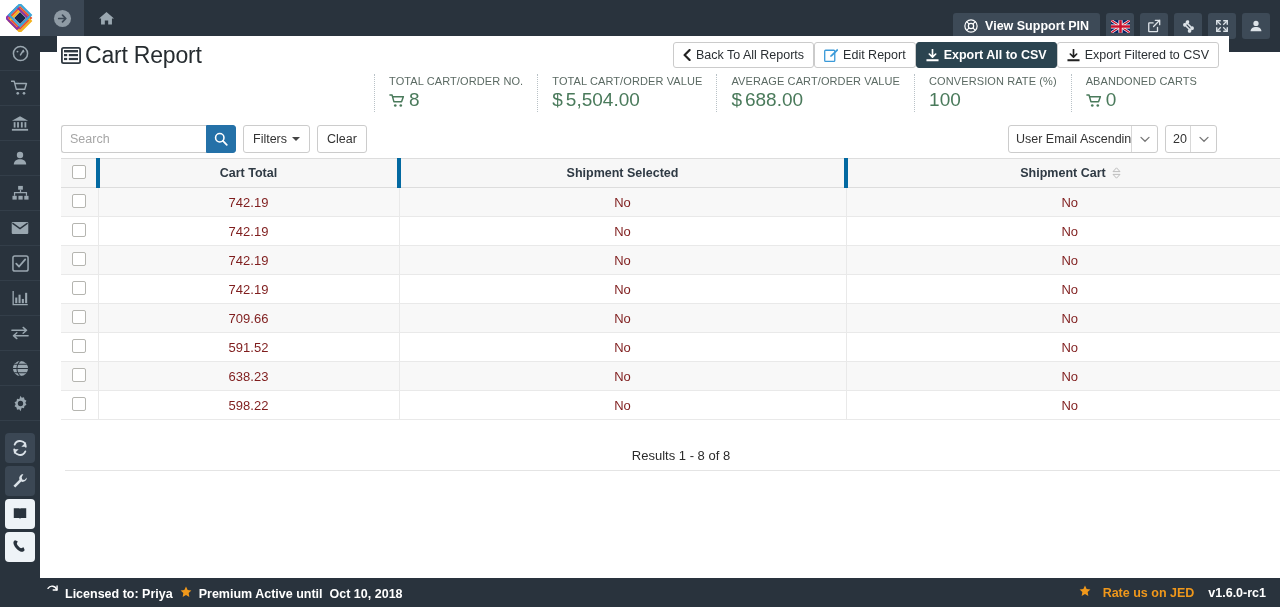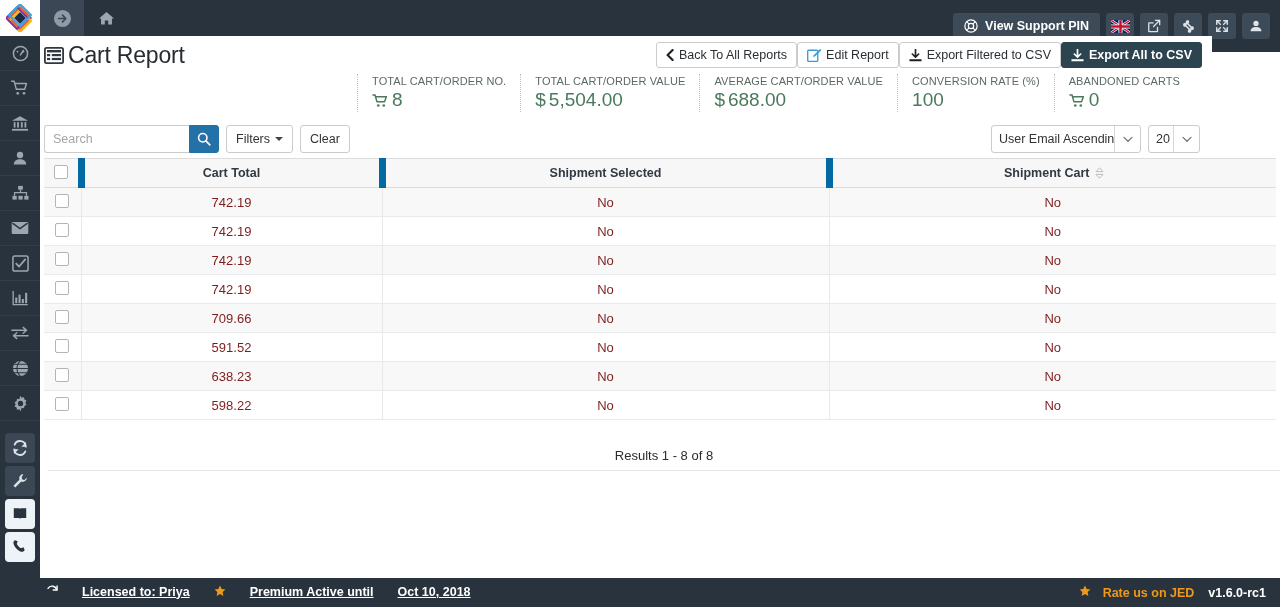--- a/index.html
+++ b/index.html
@@ -52,21 +52,21 @@
     width: 30px; height: 30px; margin: 3px 5px; border-radius: 4px;
   }
   .side-item.light {
     background: #eef3f7; color: #29333d; border: none;
     width: 30px; height: 30px; margin: 3px 5px; border-radius: 4px;
   }
   .side-gap { height: 9px; }
 
   
   .main {
-    position: absolute; top: 36px; left: 40px; width: 1172px; height: 542px;
+    position: absolute; top: 36px; left: 57px; width: 1172px; height: 542px;
     background: #fff;
   }
 
   .page-head {
     height: 38px; display: flex; align-items: center; padding: 0 10px 0 4px;
     position: relative;
   }
   .page-title {
     font-size: 23px; color: #262c30; font-weight: normal;
     display: flex; align-items: center; gap: 4px; letter-spacing: -0.2px;
@@ -139,21 +139,21 @@
     font-size: 11px;
   }
   .sel.sort .txt { width: 122px; }
   .sel.perpage .txt { width: 24px; }
 
   
   .table-wrap { padding: 0 2px 0 4px; }
   table { width: 1232px; border-collapse: collapse; table-layout: fixed; }
   thead th {
     background: #f7f7f7; border-top: 1px solid #dddddd; border-bottom: 1px solid #dddddd;
-    border-right: 7px solid #0369a1;
+    border-right: 4px solid #0369a1;
     height: 29px; font-size: 12.5px; color: #2f3a44; font-weight: bold;
     text-align: center; vertical-align: middle;
   }
   thead th:last-child { border-right: none; }
   thead th.chk { width: 37px; }
   .th-inner { display: flex; align-items: center; justify-content: center; gap: 6px; }
   .sort-ind { display: flex; flex-direction: column; gap: 1px; }
   tbody td {
     height: 29px; font-size: 13px; color: #7f1d1d; text-align: center;
     border-bottom: 1px solid #e9e9e9; border-right: 1px solid #e9e9e9;
@@ -172,21 +172,21 @@
     font-size: 13px; color: #2b2b2b;
     width: 1232px; margin-left: 4px; margin-top: 21px;
   }
 
   
   .footer {
     position: absolute; top: 578px; left: 0; width: 1280px; height: 29px;
     background: #29333d; display: flex; align-items: center;
     padding: 0 14px 0 46px; font-size: 12.5px; color: #ffffff;
   }
-  .foot-left { display: flex; align-items: flex-start; gap: 24px; font-weight: bold; text-decoration: underline; }
+  .foot-left { display: flex; align-items: flex-end; gap: 7px; font-weight: bold; }
   .foot-right { margin-left: auto; display: flex; align-items: center; gap: 14px; }
   .jed { color: #f0981b; font-weight: bold; display: flex; align-items: center; gap: 12px; }
   .ver { color: #ffffff; font-weight: bold; }
   .star { color: #f0981b; }
 </style>
 </head>
 <body>
 
 <div class="topbar">
   <div class="logo-box">
@@ -403,38 +403,38 @@
       <div class="btn">
         <span class="ico">
           <svg width="14" height="14" viewBox="0 0 16 16">
             <rect x="0.8" y="2.6" width="11.5" height="12.6" rx="1" fill="none" stroke="#3a9ad9" stroke-width="1.5"></rect>
             <path d="M15.2 0.8l1.4 1.4-7.6 7.6-2 .6.6-2z" fill="#3a9ad9"></path>
           </svg>
         </span>
         <span>Edit Report</span>
       </div>
 
+      <div class="btn dark">
+        <span class="ico">
+          <svg width="13" height="13" viewBox="0 0 14 14">
+            <path d="M7 0.5v8M3.6 5.4L7 8.8l3.4-3.4" stroke="#fff" stroke-width="1.8" fill="none" stroke-linecap="round" stroke-linejoin="round"></path>
+            <rect x="0.5" y="11" width="13" height="2.2" fill="#fff"></rect>
+          </svg>
+        </span>
+        <span>Export All to CSV</span>
+      </div>
+
       <div class="btn">
         <span class="ico">
           <svg width="13" height="13" viewBox="0 0 14 14">
             <path d="M7 0.5v8M3.6 5.4L7 8.8l3.4-3.4" stroke="#222" stroke-width="1.8" fill="none" stroke-linecap="round" stroke-linejoin="round"></path>
             <rect x="0.5" y="11" width="13" height="2.2" fill="#222"></rect>
           </svg>
         </span>
         <span>Export Filtered to CSV</span>
-      </div>
-
-      <div class="btn dark">
-        <span class="ico">
-          <svg width="13" height="13" viewBox="0 0 14 14">
-            <path d="M7 0.5v8M3.6 5.4L7 8.8l3.4-3.4" stroke="#fff" stroke-width="1.8" fill="none" stroke-linecap="round" stroke-linejoin="round"></path>
-            <rect x="0.5" y="11" width="13" height="2.2" fill="#fff"></rect>
-          </svg>
-        </span>
-        <span>Export All to CSV</span>
       </div>
     </div>
   </div>
 
   <div class="stats">
     <div class="stat">
       <div class="stat-label">TOTAL CART/ORDER NO.</div>
       <div class="stat-value">
         <span>
           <svg width="17" height="14" viewBox="0 0 20 17" style="vertical-align:-2px">

